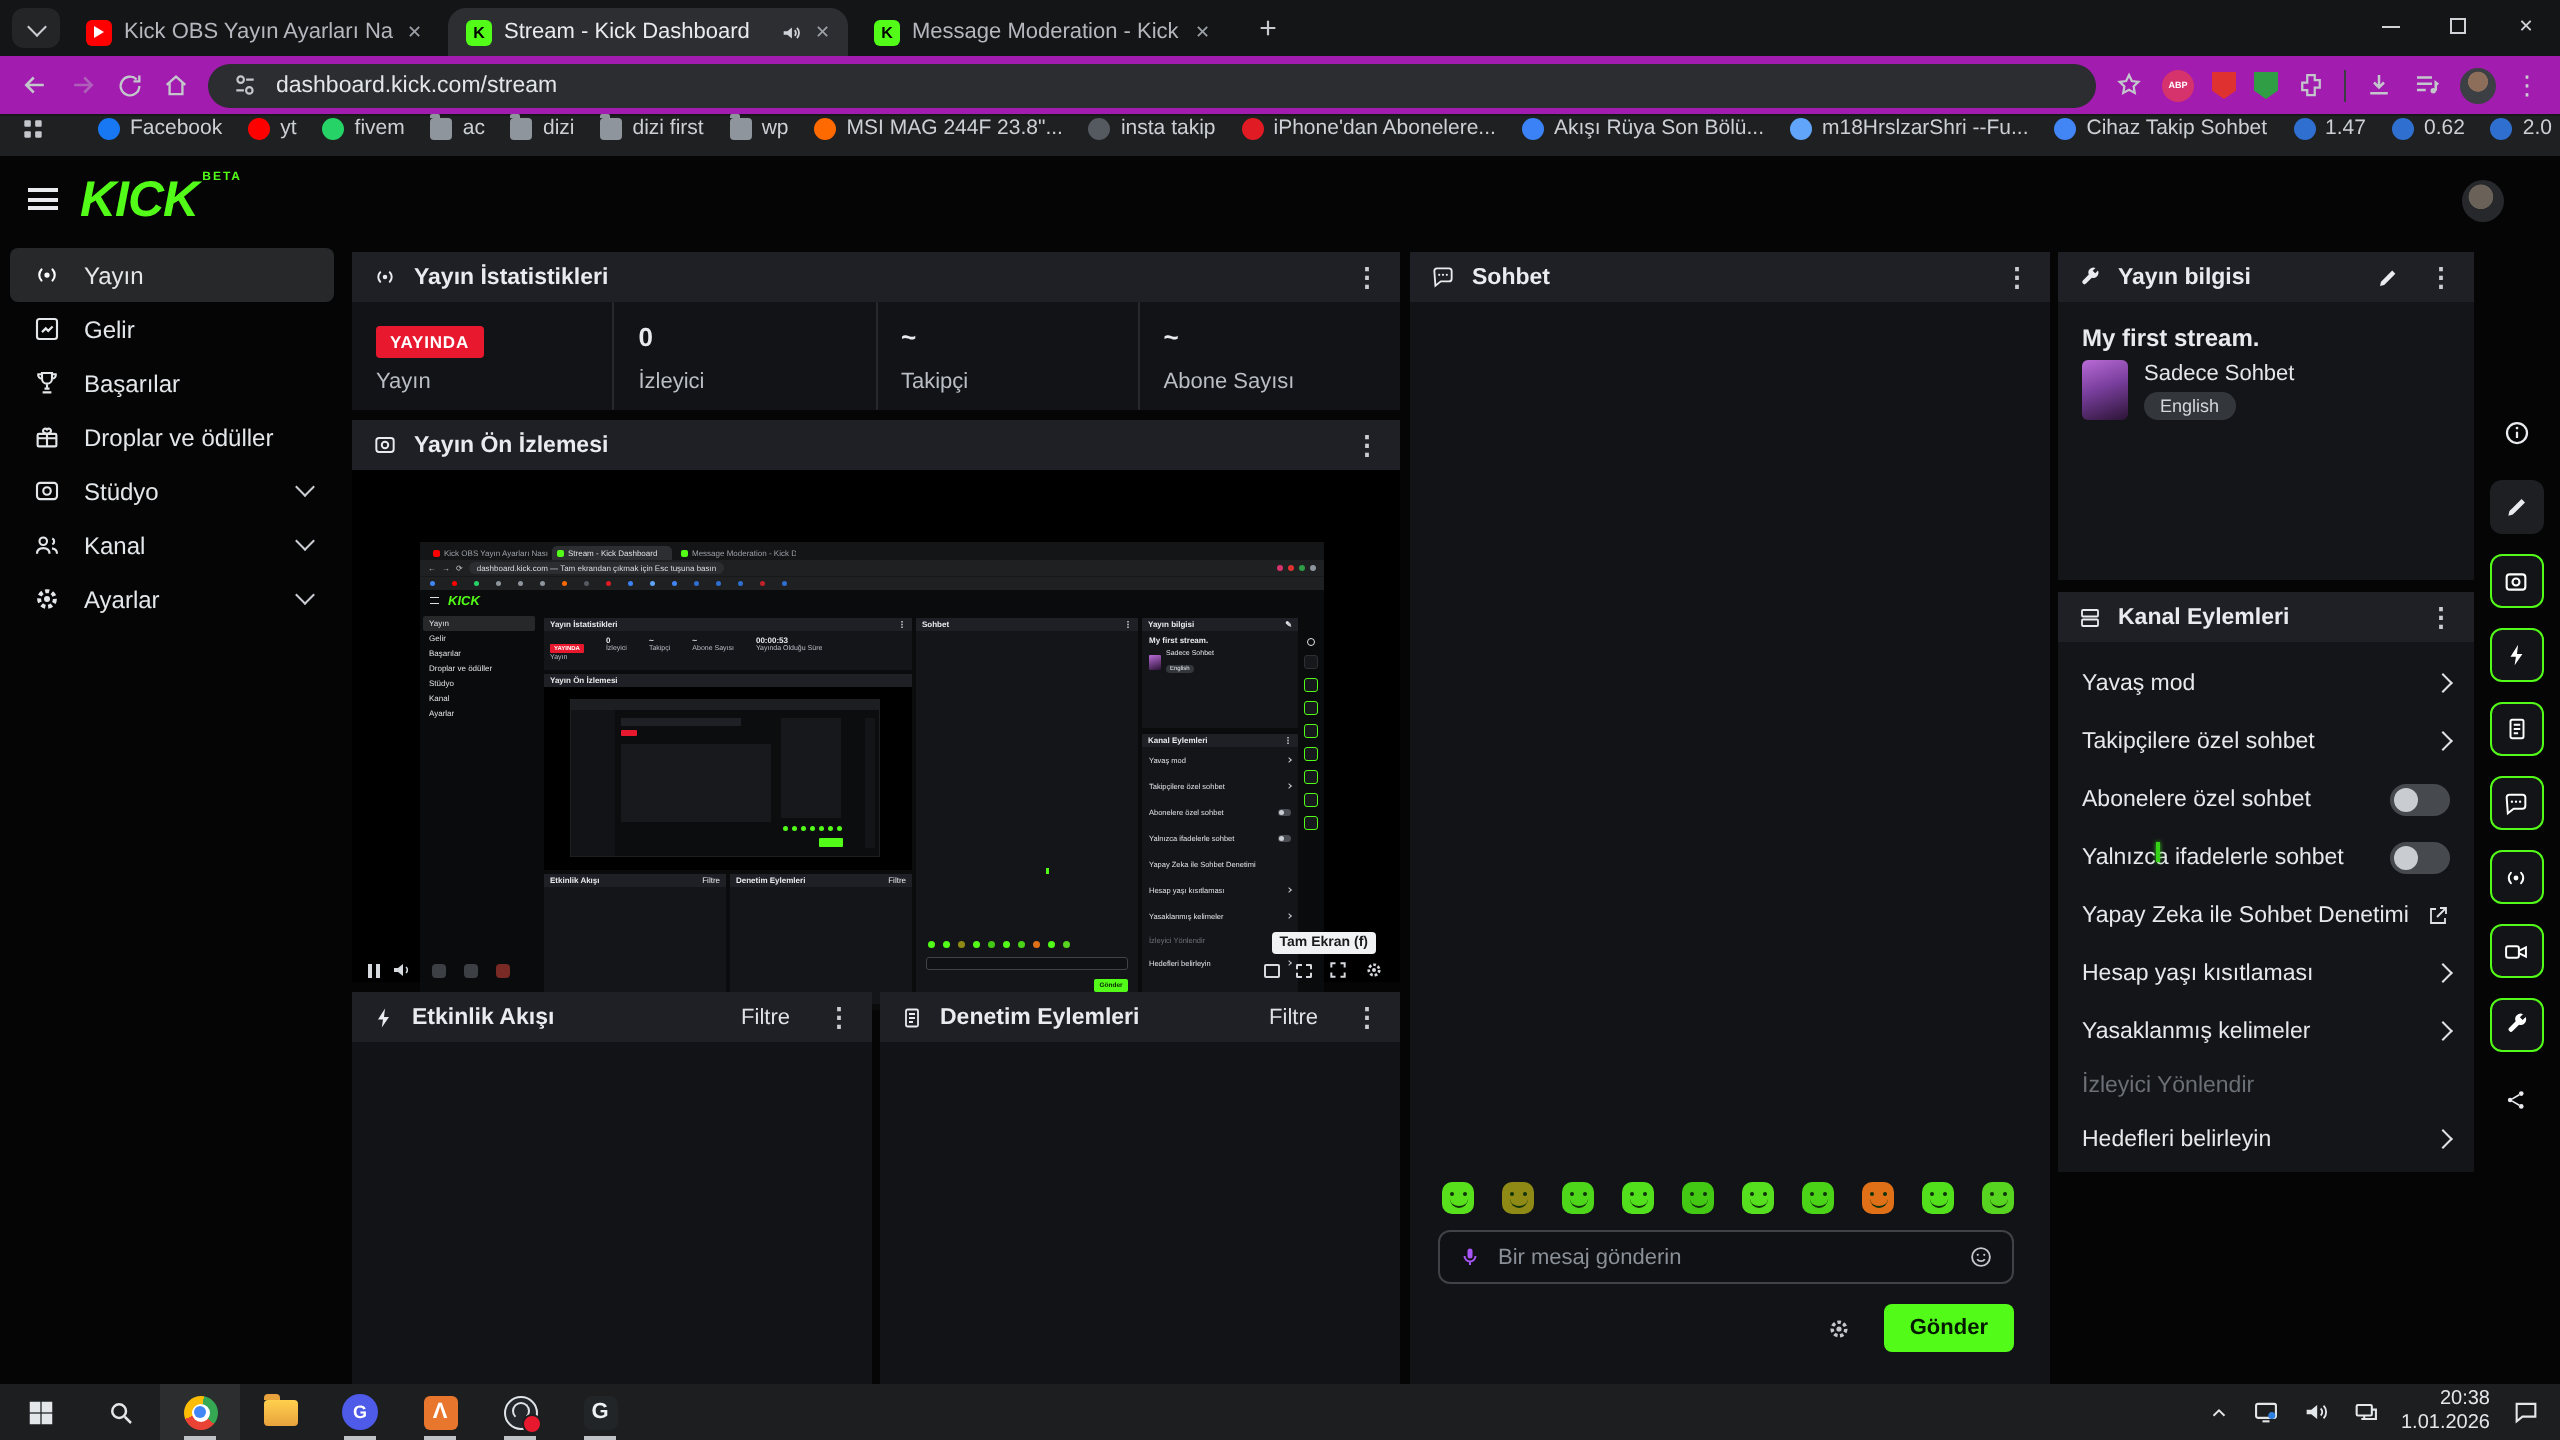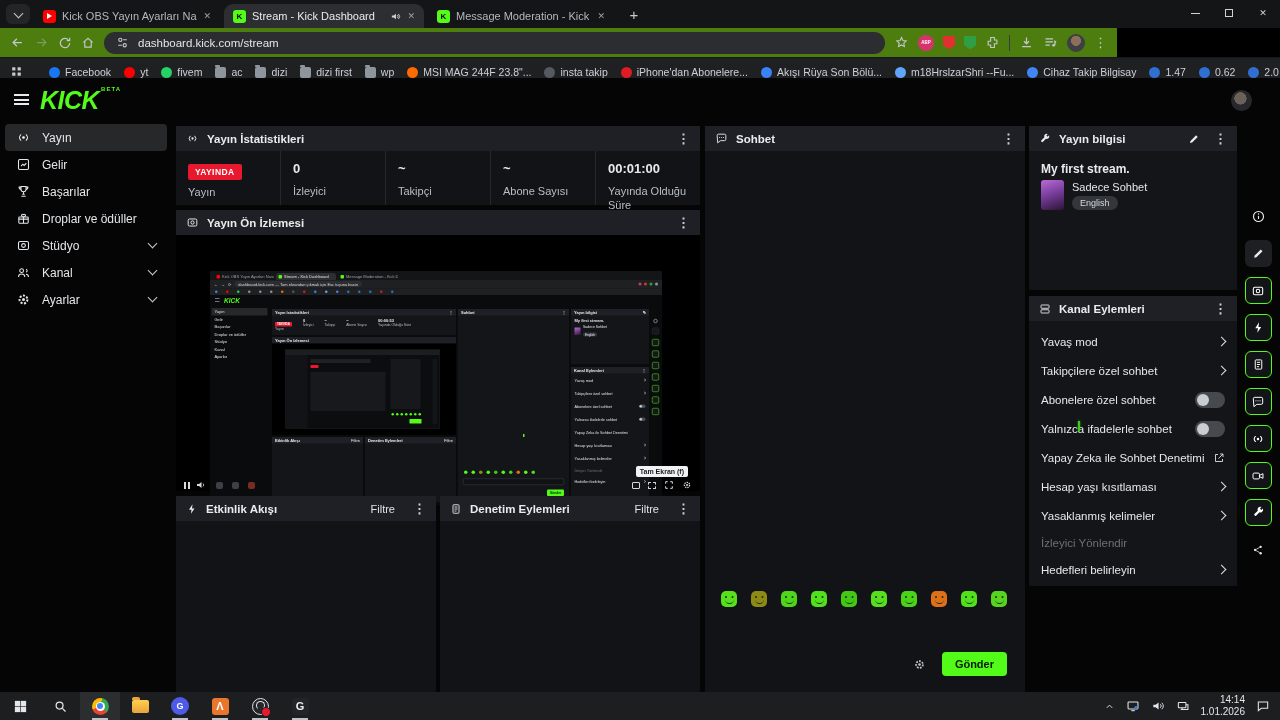--- a/index.html
+++ b/index.html
@@ -13,29 +13,29 @@
   .tab.active{background:#2c2e31;color:#e9ebee;width:200px}
   .tab .t{flex:1;white-space:nowrap;overflow:hidden}
   .fav{width:13px;height:13px;border-radius:3px;flex:none;display:flex;align-items:center;justify-content:center;font-size:8px;font-weight:bold}
   .fav.kick{background:#53fc18;color:#000}
   .fav.yt{background:#f00}
   .yt-tri{width:0;height:0;border-left:5px solid #fff;border-top:3px solid transparent;border-bottom:3px solid transparent}
   .tclose{color:#9aa0a6;font-size:9px;flex:none}
   .newtab{width:24px;height:24px;margin:0 0 2px 8px;display:flex;align-items:center;justify-content:center;color:#c6cacf;font-size:15px}
   .wctrls{position:absolute;right:0;top:0;height:26px;display:flex}
   .wc{width:34px;display:flex;align-items:center;justify-content:center;color:#cfd3d7;font-size:9px}
-  .addrbar{position:absolute;top:28px;left:0;width:1117px;height:29px;background:#4d7c0f;display:flex;align-items:center;padding:0 10px;gap:9px}
+  .addrbar{position:absolute;top:28px;left:0;width:1280px;height:29px;background:#a21caf;display:flex;align-items:center;padding:0 10px;gap:9px}
   .nav{color:#c3c7cc}
   .nav.dim{opacity:.4}
   .urlpill{flex:1;height:22px;border-radius:11px;background:#2b2d30;display:flex;align-items:center;padding:0 12px;gap:9px;font-size:11.5px;color:#e3e6e9}
   .extbadge{width:16px;height:16px;border-radius:50%;background:#d6336c;color:#fff;font-size:4.5px;font-weight:bold;display:flex;align-items:center;justify-content:center}
   .shield{width:12px;height:14px;clip-path:polygon(0 0,100% 0,100% 70%,50% 100%,0 70%)}
   .vdiv{width:1px;height:16px;background:#3a3d41}
   .bavatar{width:18px;height:18px;border-radius:50%;background:radial-gradient(circle at 50% 38%,#8d6e5a 0 34%,#3c3f44 36%)}
-  .bmbar{position:absolute;top:57px;left:0;width:1280px;height:21px;background:#1e2022;display:flex;align-items:flex-end;padding:0 10px;gap:13px;font-size:10.5px;color:#ccd0d5;border-top:1px solid #17181a}
+  .bmbar{position:absolute;top:57px;left:0;width:1280px;height:21px;background:#1e2022;display:flex;align-items:flex-start;padding:0 10px;gap:13px;font-size:10.5px;color:#ccd0d5;border-top:1px solid #17181a}
   .bm{display:flex;align-items:center;gap:5px;white-space:nowrap}
   .bi{width:11px;height:11px;border-radius:50%;flex:none}
   .bi.folder{border-radius:2px;background:#8f959c !important;position:relative}
   .bi.folder::before{content:"";position:absolute;top:-2px;left:0;width:5px;height:2px;background:#8f959c;border-radius:1px 1px 0 0}
   .bm em{font-style:normal}
   
   .dash{position:absolute;top:78px;left:0;width:1280px;height:614px;background:#050506}
   .burger{position:absolute;left:14px;top:16px;width:15px;height:11px;border-top:2px solid #e8eaed;border-bottom:2px solid #e8eaed}
   .burger::before{content:"";display:block;margin-top:2.5px;height:2px;background:#e8eaed}
   .klogo{position:absolute;left:40px;top:8px;font-size:25px;font-weight:900;letter-spacing:-.5px;color:#53fc18;font-style:italic}
@@ -305,21 +305,21 @@
   <span class="bm">
       <i class="bi" style="background: rgb(59, 130, 246);"></i>
       <em>Akışı Rüya Son Bölü...</em>
     </span>
   <span class="bm">
       <i class="bi" style="background: rgb(96, 165, 250);"></i>
       <em>m18HrslzarShri --Fu...</em>
     </span>
   <span class="bm">
       <i class="bi" style="background: rgb(66, 133, 244);"></i>
-      <em>Cihaz Takip Bilgisay</em>
+      <em>Cihaz Takip Sohbet</em>
     </span>
   <span class="bm">
       <i class="bi" style="background: rgb(47, 111, 208);"></i>
       <em>1.47</em>
     </span>
   <span class="bm">
       <i class="bi" style="background: rgb(47, 111, 208);"></i>
       <em>0.62</em>
     </span>
   <span class="bm">
@@ -420,24 +420,20 @@
           <div class="sval">0</div>
           <div class="slab">İzleyici</div>
         </div>
       <div class="scol">
           <div class="sval">~</div>
           <div class="slab">Takipçi</div>
         </div>
       <div class="scol">
           <div class="sval">~</div>
           <div class="slab">Abone Sayısı</div>
-        </div>
-      <div class="scol">
-          <div class="sval">00:01:00</div>
-          <div class="slab">Yayında Olduğu Süre</div>
         </div>
     </div>
   </div>
 
   <div class="p" style="left:176px;top:132px;width:524px;height:281px">
     <div class="ph">
       <span>
           <svg width="13" height="13" viewBox="0 0 24 24" fill="none" stroke="#e9ebee" stroke-width="1.8">
             <rect x="4" y="5.5" width="16" height="13" rx="2.5"></rect>
             <circle cx="12" cy="12" r="3"></circle>
@@ -754,20 +750,37 @@
           </span>
         <span class="emote" style="background: rgb(82, 223, 28);">
             <i class="eyes"></i>
             <i class="mouth"></i>
           </span>
         <span class="emote" style="background: rgb(87, 212, 31);">
             <i class="eyes"></i>
             <i class="mouth"></i>
           </span>
       </div>
+      <div class="chatin">
+        <span>
+            <svg width="12" height="13" viewBox="0 0 24 24" fill="none" stroke="#a855f7" stroke-width="2">
+              <rect x="9.5" y="3.5" width="5" height="10" rx="2.5" fill="#a855f7" stroke="none"></rect>
+              <path d="M6.5 11a5.5 5.5 0 0011 0M12 16.5V20"></path>
+            </svg>
+          </span>
+        <span class="plh">Bir mesaj gönderin</span>
+        <span>
+            <svg width="13" height="13" viewBox="0 0 24 24" fill="none" stroke="#c3c7cc" stroke-width="1.7">
+              <circle cx="12" cy="12" r="8.2"></circle>
+              <circle cx="9" cy="10" r="1" fill="#c3c7cc" stroke="none"></circle>
+              <circle cx="15" cy="10" r="1" fill="#c3c7cc" stroke="none"></circle>
+              <path d="M8.5 14a4.3 4.3 0 007 0"></path>
+            </svg>
+          </span>
+      </div>
       <div class="chatfoot">
         <span>
             <svg width="13" height="13" viewBox="0 0 24 24" fill="none">
               <circle cx="12" cy="12" r="6.3" stroke="#c3c7cc" stroke-width="3.2" stroke-dasharray="3.3 2.3"></circle>
               <circle cx="12" cy="12" r="2.4" fill="#c3c7cc"></circle>
             </svg>
           </span>
         <button class="sendbtn">Gönder</button>
       </div>
     </div>
@@ -976,20 +989,20 @@
           <path d="M4 10v4h4l5 4V6l-5 4H4z"></path>
           <path d="M16 9a4 4 0 010 6M18.5 6.5a8 8 0 010 11" stroke="#e4e7ea" stroke-width="1.6" fill="none"></path>
         </svg>
       </span>
     <span>
         <svg width="14" height="14" viewBox="0 0 24 24" fill="none" stroke="#e4e7ea" stroke-width="1.8">
           <rect x="4" y="6" width="13" height="9" rx="1"></rect>
           <path d="M8 18h5M10.5 15v3M17 10h3.5v8H13"></path>
         </svg>
       </span>
-    <span class="clk"><span>14:14</span><br><span>1.01.2026</span></span>
+    <span class="clk"><span>20:38</span><br><span>1.01.2026</span></span>
     <span>
         <svg width="14" height="14" viewBox="0 0 24 24" fill="none" stroke="#e4e7ea" stroke-width="1.8">
           <path d="M4 5h16v11H9l-5 4z"></path>
         </svg>
       </span>
   </div>
 </div>
 
 </body></html>

